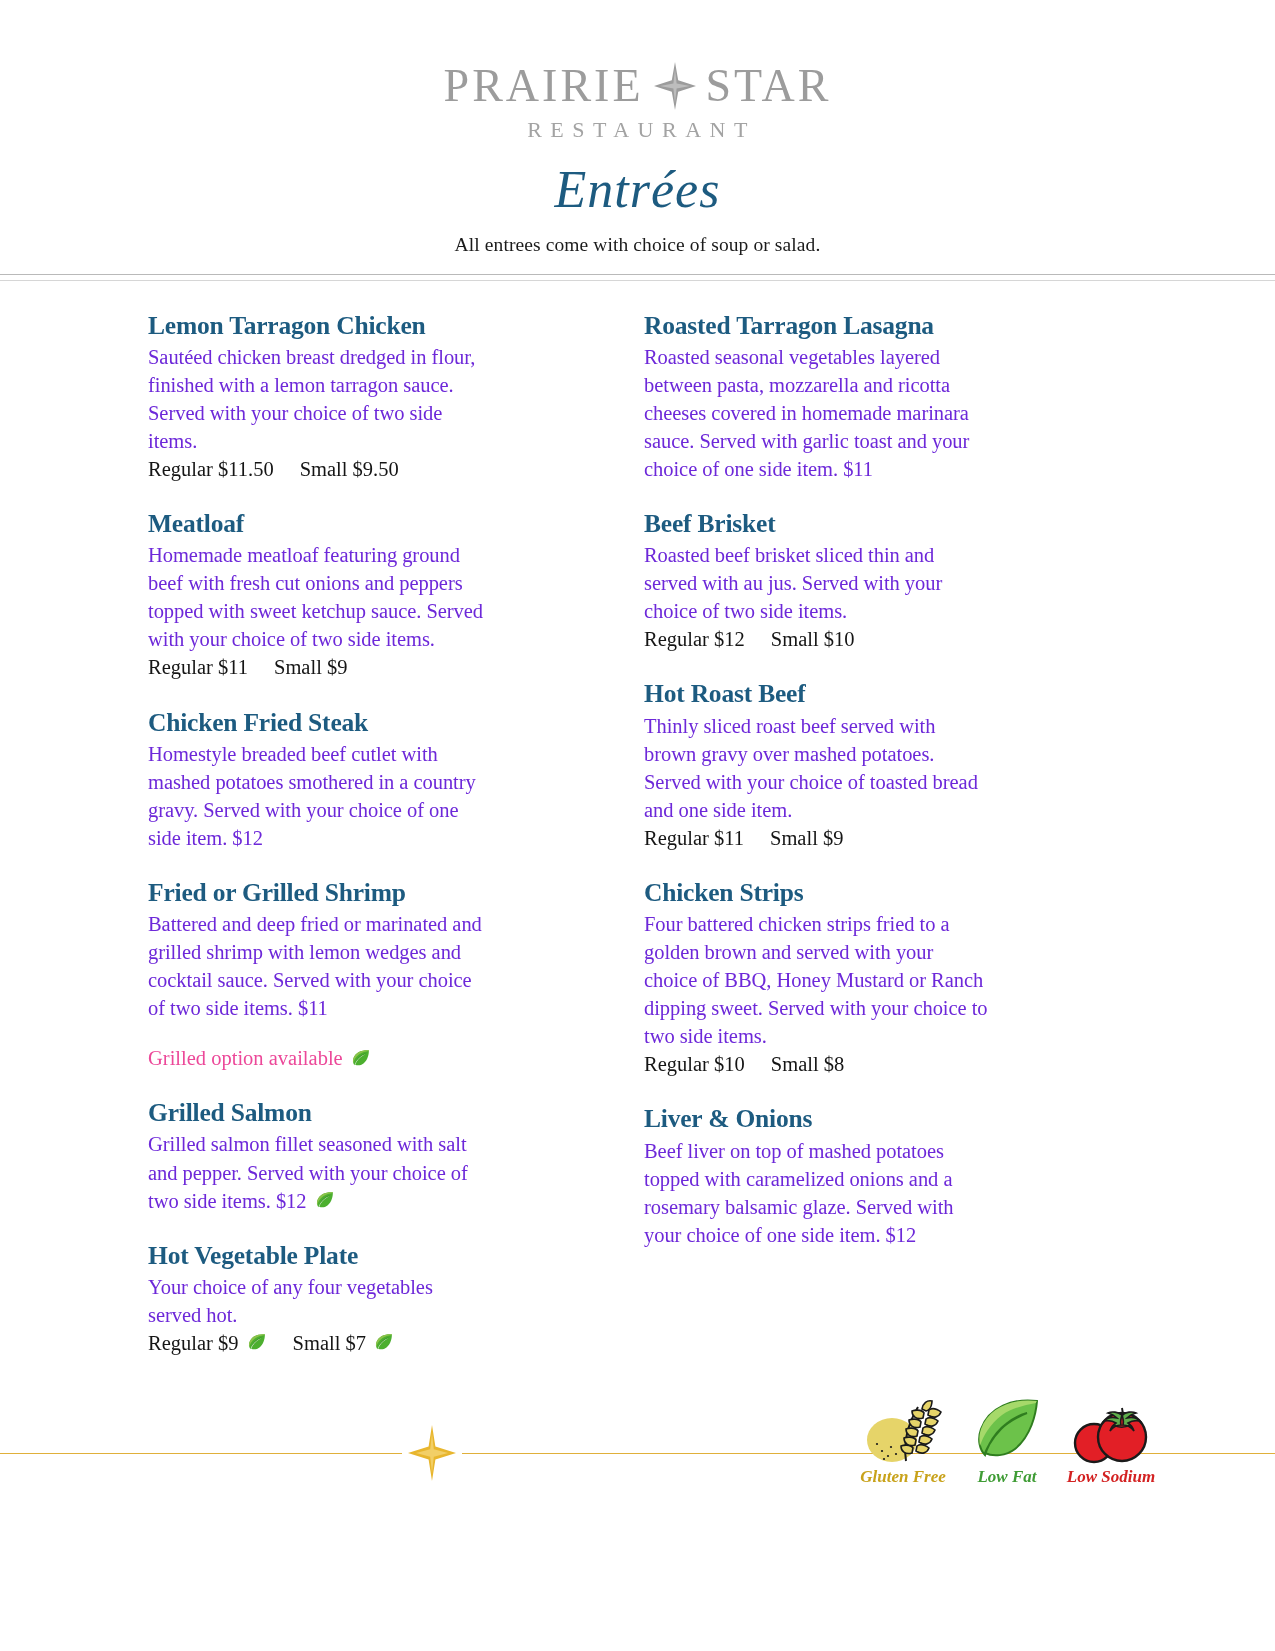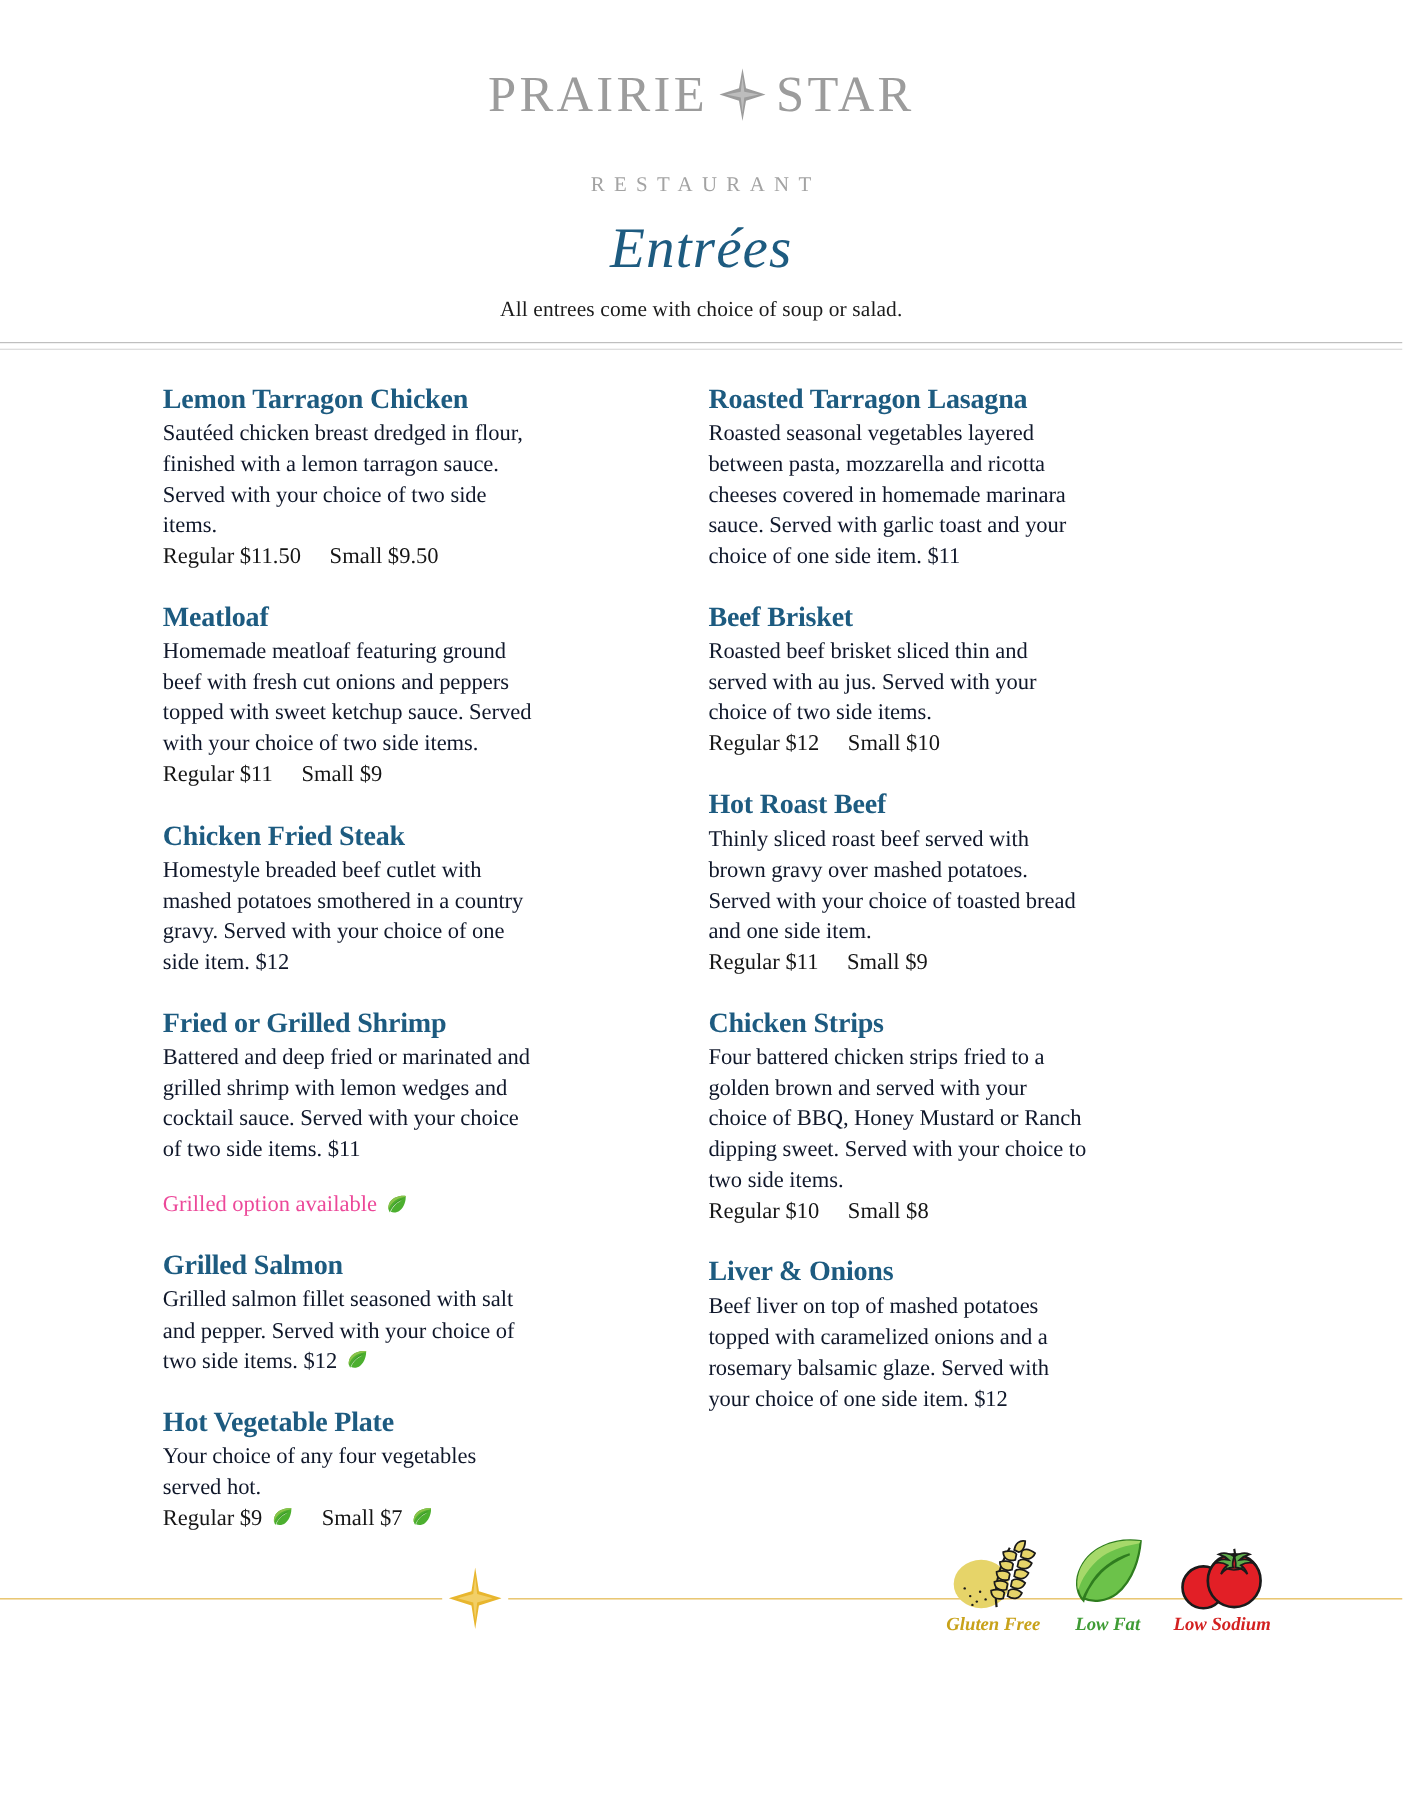--- a/index.html
+++ b/index.html
@@ -20,41 +20,40 @@
   .page-header {
     padding-top: 62px;
     text-align: center;
   }
   .brand-logo {
     display: flex;
     align-items: center;
     justify-content: center;
     flex-direction: column;
     line-height: 1;
-    gap: 40px;
   }
   .brand-wordmark {
     display: flex;
     align-items: center;
     justify-content: center;
     gap: 8px;
     font-family: "Liberation Serif", "DejaVu Serif", serif;
     font-size: 46px;
     letter-spacing: 3px;
     color: #9c9c9c;
     font-weight: 400;
   }
   .brand-star-svg {
     display: block;
     margin: 0 2px;
   }
   .brand-sub {
     margin-top: 9px;
     font-family: "Liberation Serif", "DejaVu Serif", serif;
-    font-size: 19px;
+    font-size: 22px;
     letter-spacing: 8.5px;
     color: #a3a3a3;
     padding-left: 8px;
   }
   .section-title {
     margin-top: 22px;
     font-family: Liberation Serif, serif;
     font-style: italic;
     font-size: 52px;
     color: #1d5b80;
@@ -113,21 +112,21 @@
     font-weight: bold;
     font-size: 25.5px;
     color: #1d5b80;
     line-height: 1.18;
     letter-spacing: -0.2px;
     margin-bottom: 2px;
   }
   .item-desc {
     font-size: 20.5px;
     line-height: 1.37;
-    color: #0f172a;
+    color: #6d28d9;
     letter-spacing: -0.05px;
   }
   .item-price {
     font-size: 20.5px;
     line-height: 1.37;
     color: #151515;
     display: flex;
     align-items: baseline;
     flex-wrap: wrap;
   }

